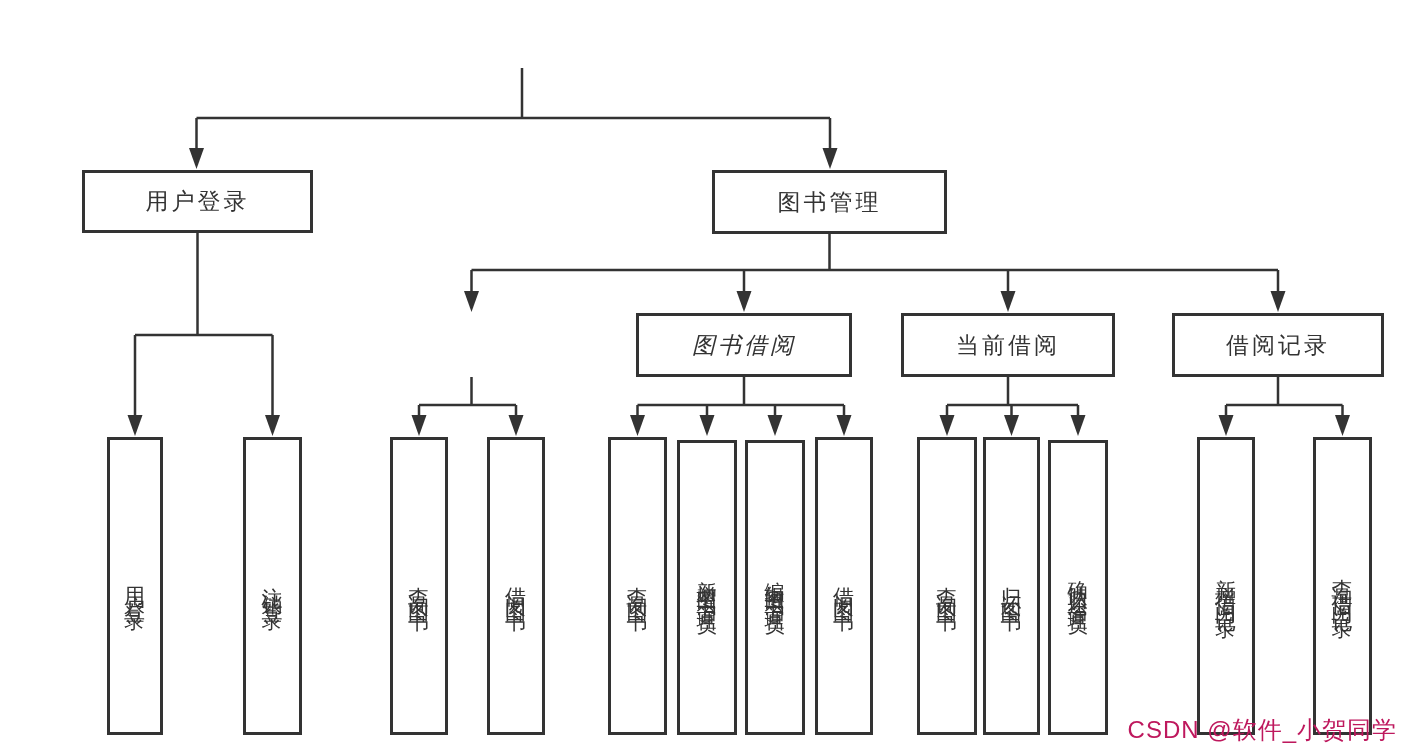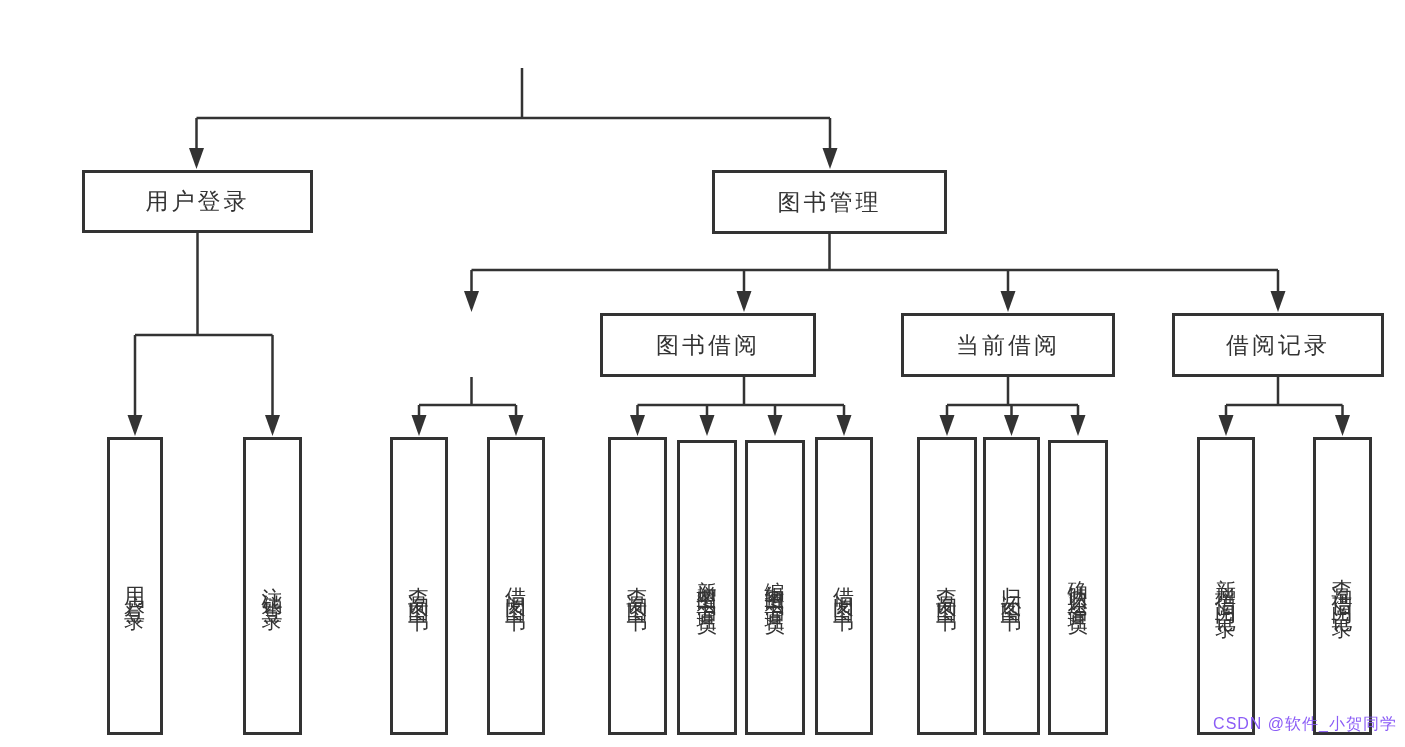--- a/index.html
+++ b/index.html
@@ -55,23 +55,23 @@
     letter-spacing: 8px;
   }
   .v-label.tight {
     font-size: 20px;
     letter-spacing: 5px;
   }
   .watermark {
     position: absolute;
     right: 8px;
     top: 714px;
-    font-size: 16px;
+    font-size: 24px;
     letter-spacing: 1px;
-    color: #8b5cf6;
+    color: #be185d;
     white-space: nowrap;
   }
 </style>
 </head>
 <body>
 
 <div class="canvas">
 
   <svg class="wires" viewBox="0 0 1405 747" aria-hidden="true">
     <path d="
@@ -133,21 +133,21 @@
   </svg>
 
 
   <div class="node" style="left:82px; top:170px; width:231px; height:63px;">
     <span class="h-label">用户登录</span>
   </div>
   <div class="node" style="left:712px; top:170px; width:235px; height:64px;">
     <span class="h-label">图书管理</span>
   </div>
 
-  <div class="node" style="left:600px; top:313px; width:216px; height:64px;">
+  <div class="node" style="left:636px; top:313px; width:216px; height:64px;font-style:italic;">
     <span class="h-label">图书借阅</span>
   </div>
   <div class="node" style="left:901px; top:313px; width:214px; height:64px;">
     <span class="h-label">当前借阅</span>
   </div>
   <div class="node" style="left:1172px; top:313px; width:212px; height:64px;">
     <span class="h-label">借阅记录</span>
   </div>
 
   <div class="node" style="left:107px; top:437px; width:56px; height:298px;">

